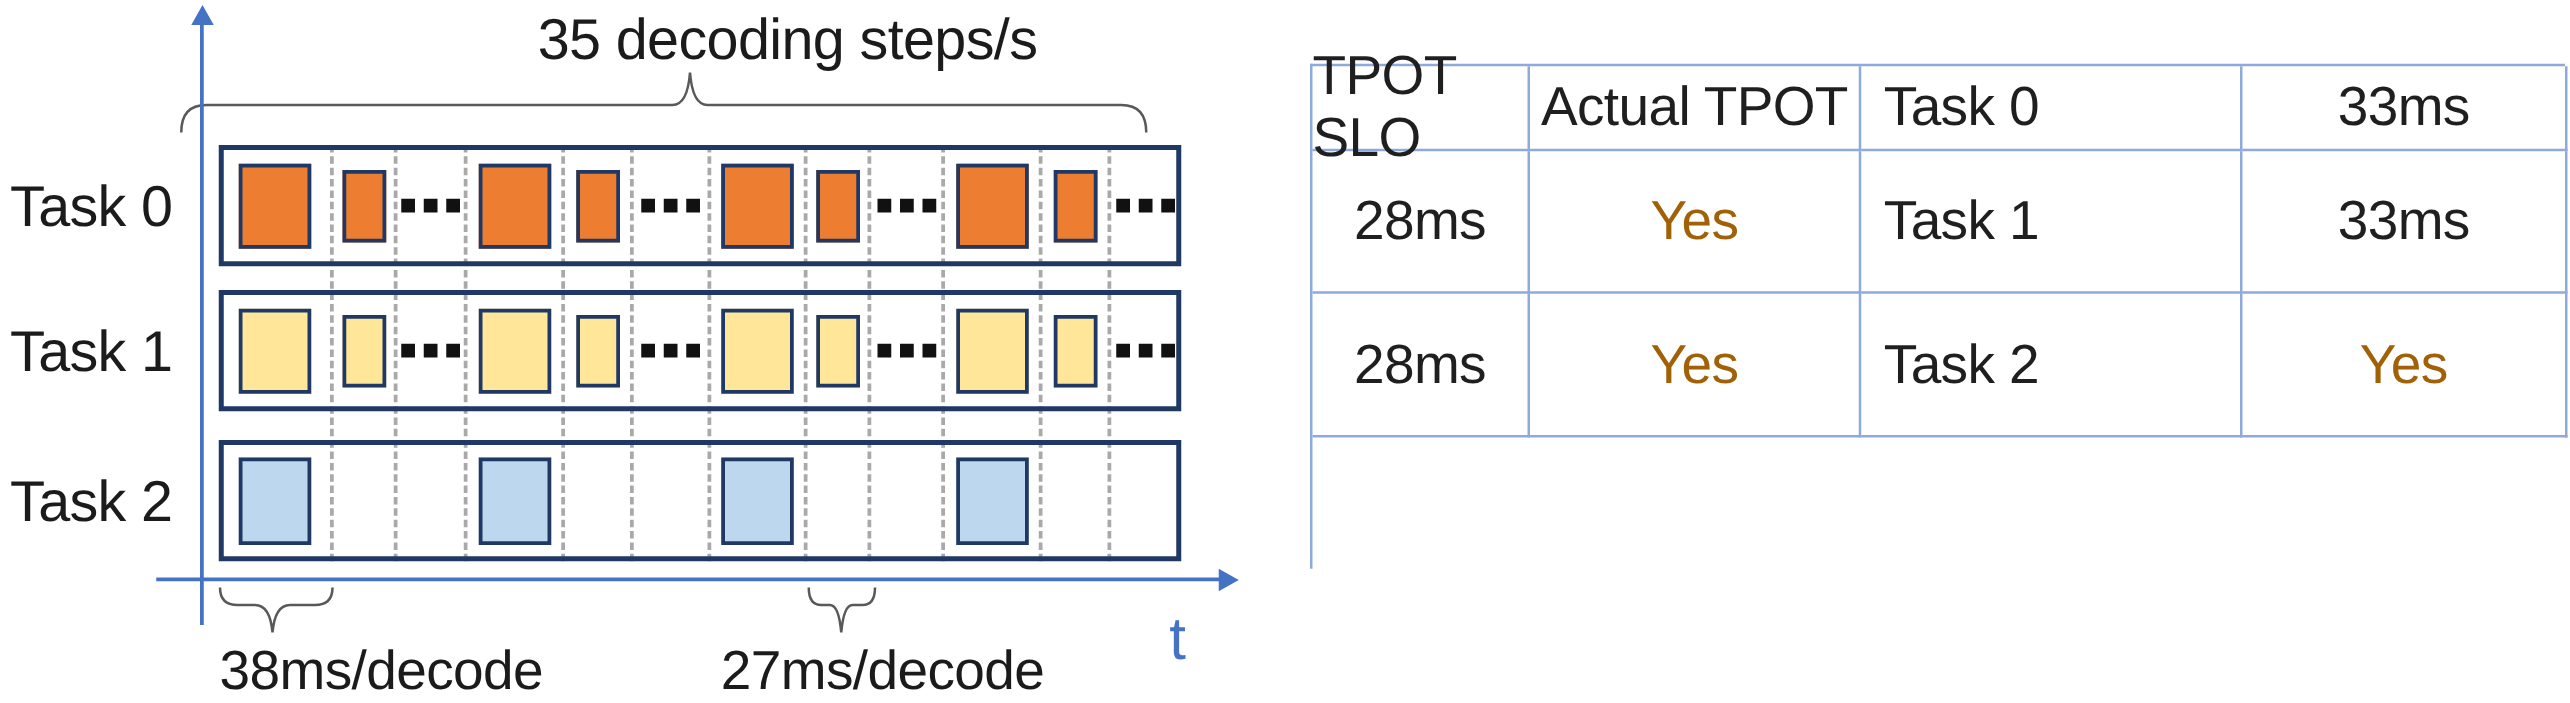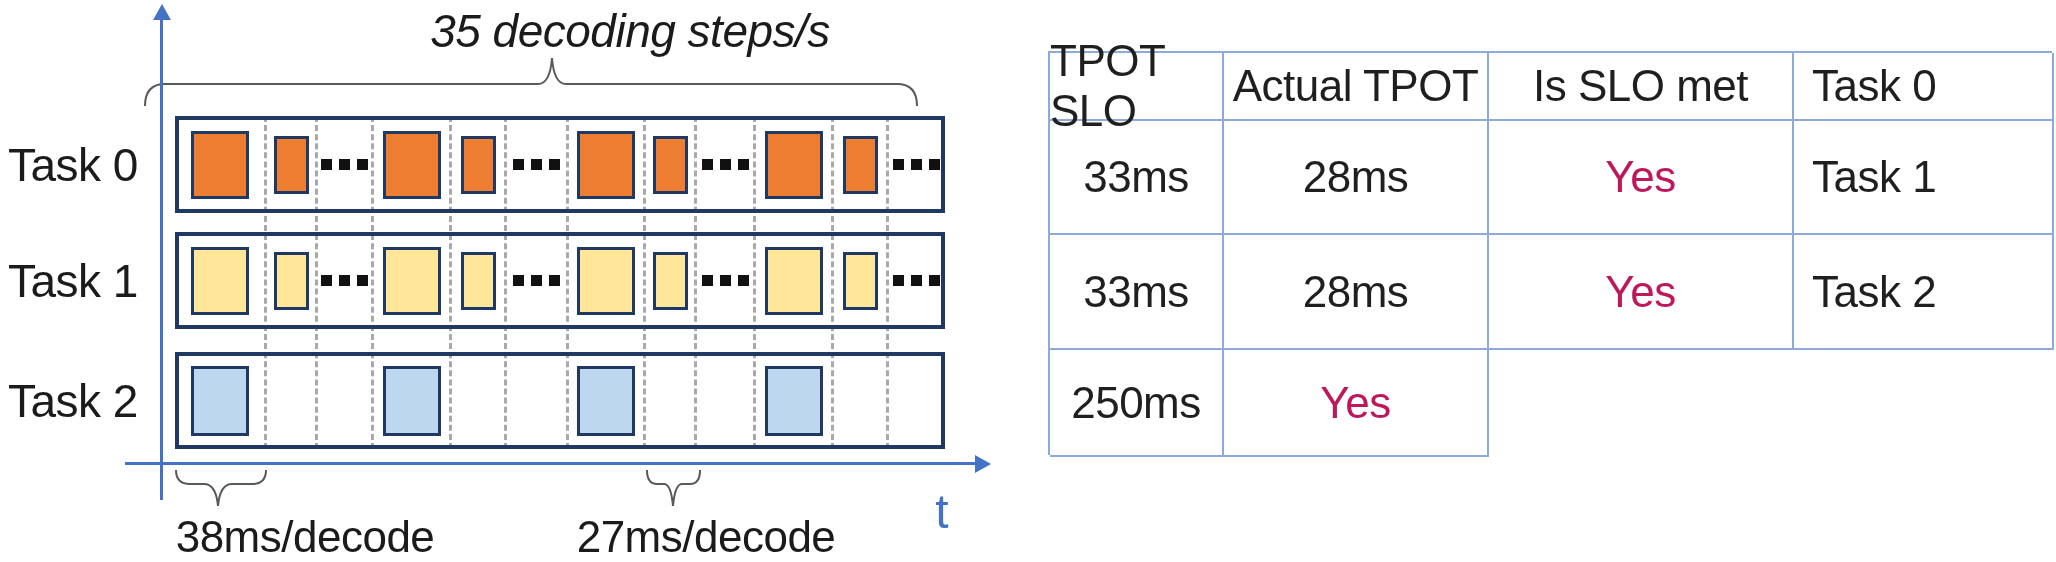--- a/index.html
+++ b/index.html
@@ -3,21 +3,21 @@
 <meta charset="utf-8">
 <style>
   html,body{margin:0;padding:0;background:#ffffff;}
   .stage{
     position:relative;width:2056px;height:562px;background:#ffffff;
     font-family:"Liberation Sans", sans-serif;color:#1b1b1b;overflow:hidden;
   }
   
   .dg-title{
     position:absolute;left:415px;top:4px;width:430px;height:54px;
-    font-size:46px;font-weight:300;letter-spacing:-0.5px;text-align:center;line-height:54px;color:#1b1b1b;font-style:italic;
+    font-size:46px;font-weight:300;letter-spacing:-0.5px;text-align:center;line-height:54px;color:#1b1b1b;
   }
   .top-brace{position:absolute;left:140px;top:50px;}
   .v-axis{position:absolute;left:160px;top:18px;width:3px;height:482px;background:#4472C4;}
   .v-arrowhead{
     position:absolute;left:153px;top:4px;width:0;height:0;
     border-left:9px solid transparent;border-right:9px solid transparent;border-bottom:16px solid #4472C4;
   }
   .h-axis{position:absolute;left:125px;top:462px;width:852px;height:3px;background:#4472C4;}
   .h-arrowhead{
     position:absolute;left:975px;top:455px;width:0;height:0;
@@ -52,21 +52,21 @@
     position:absolute;left:1048px;top:51px;width:1004px;height:404px;
     display:grid;grid-template-columns:174px 265px 305px 260px;grid-template-rows:68px 114px 115px 107px;
     border-top:2px solid #8EAADB;border-left:2px solid #8EAADB;box-sizing:border-box;
   }
   .tcell{
     border-right:2px solid #8EAADB;border-bottom:2px solid #8EAADB;box-sizing:border-box;
     display:flex;align-items:center;justify-content:center;
     font-size:44px;font-weight:300;letter-spacing:-0.5px;color:#1f1f1f;
   }
   .tcell.first-col{justify-content:flex-start;padding-left:18px;}
-  .tcell.yes{color:#be185d;}
+  .tcell.yes{color:#a16207;}
 </style>
 </head>
 <body>
 
 <div class="stage">
 
   <div>
 
     <div class="dg-title">35 decoding steps/s</div>
 
@@ -170,27 +170,25 @@
       <path d="M 2 2 Q 2 16 12 16 L 19 16 Q 26 16 28 38 Q 30 16 37 16 L 45 16 Q 55 16 55 2" fill="none" stroke="#595959" stroke-width="2"></path>
     </svg>
 
     <div class="annot annot-0">38ms/decode</div>
     <div class="annot annot-1">27ms/decode</div>
   </div>
 
   <div class="slo-table" id="slo-table">
       <div class="tcell">TPOT SLO</div>
       <div class="tcell">Actual TPOT</div>
-      <div class="tcell">Is SLO met</div>
       <div class="tcell first-col">Task 0</div>
       <div class="tcell">33ms</div>
       <div class="tcell">28ms</div>
       <div class="tcell yes">Yes</div>
       <div class="tcell first-col">Task 1</div>
       <div class="tcell">33ms</div>
       <div class="tcell">28ms</div>
       <div class="tcell yes">Yes</div>
       <div class="tcell first-col">Task 2</div>
-      <div class="tcell">250ms</div>
       <div class="tcell yes">Yes</div>
     </div>
 
 </div>
 
 </body></html>

